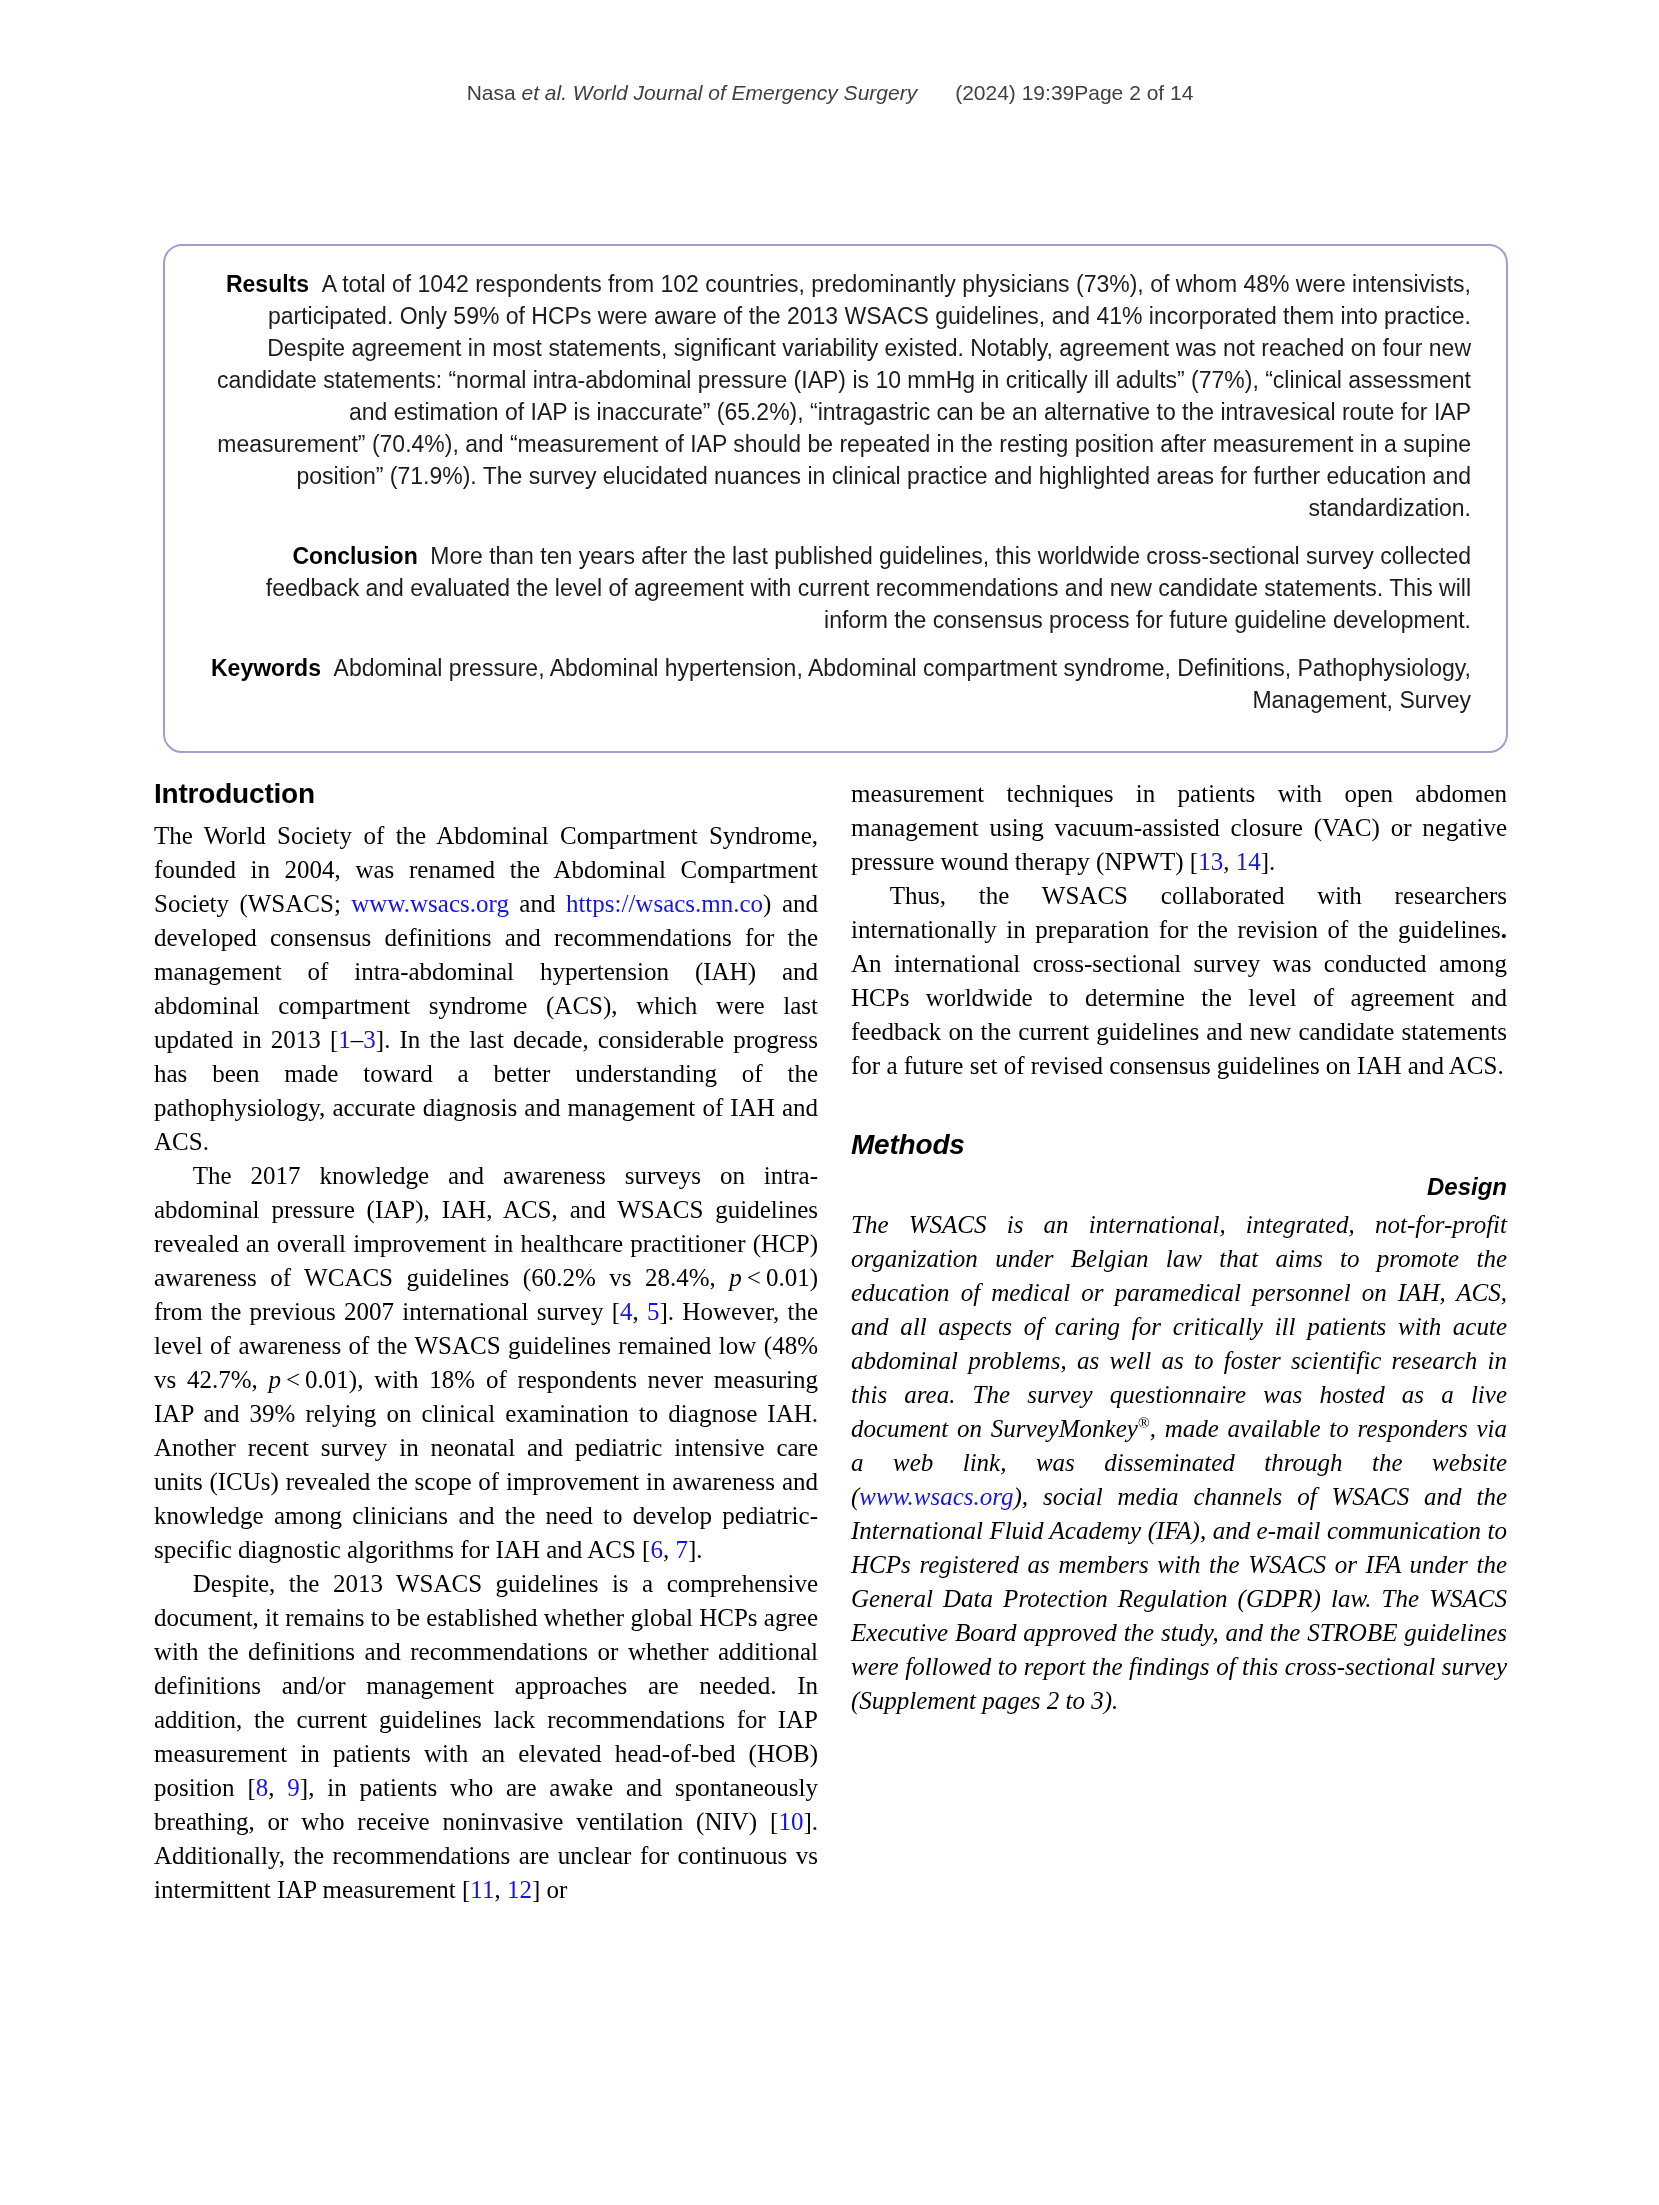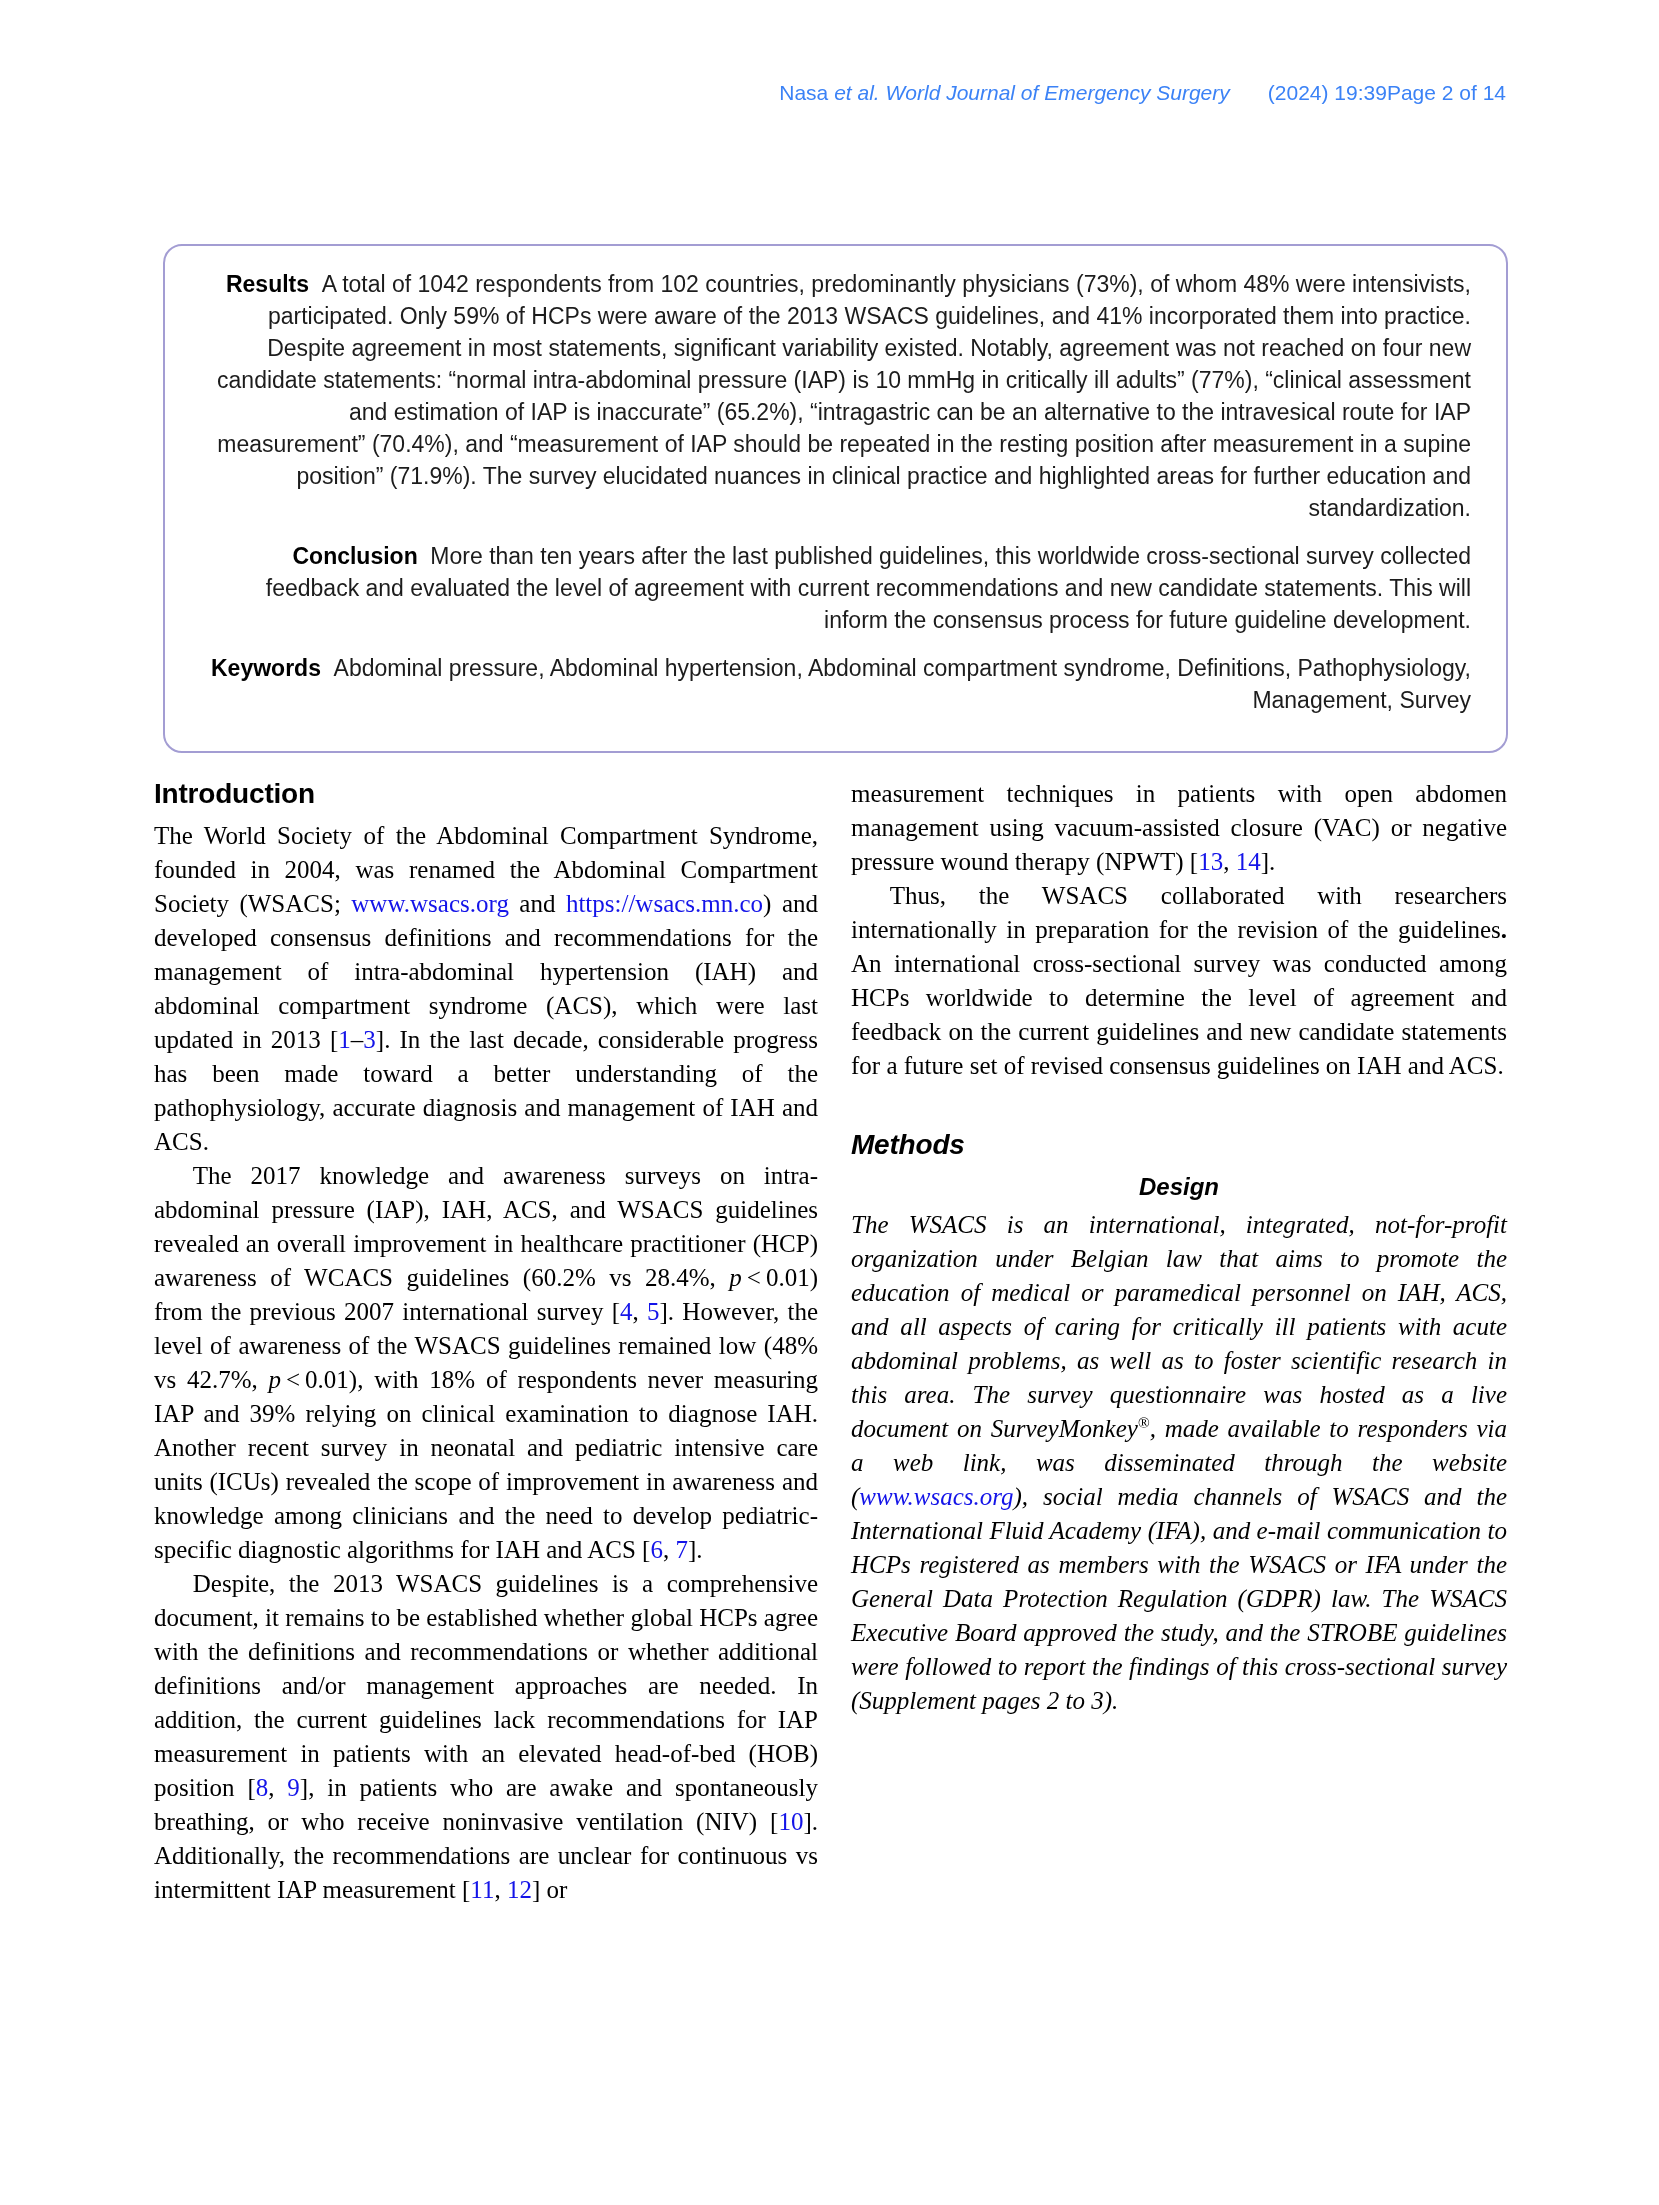--- a/index.html
+++ b/index.html
@@ -7,22 +7,22 @@
     --box-border:#a39dd3;
   }
   html,body{margin:0;padding:0;}
   body{
     width:1660px;height:2205px;background:#ffffff;overflow:hidden;position:relative;
     font-family:"Liberation Serif", serif;color:#000;
   }
   
   .page-header{
     position:absolute;left:154px;right:154px;top:81px;
-    display:flex;justify-content:flex-end;align-items:baseline;
-    font-family:"Liberation Sans", sans-serif;font-size:21px;color:#3b82f6;
+    display:flex;justify-content:center;align-items:baseline;
+    font-family:"Liberation Sans", sans-serif;font-size:21px;color:#404040;
   }
   .issue{margin-left:38px;}
   
   .abstract-box{
     position:absolute;left:163px;top:244px;width:1345px;box-sizing:border-box;
     border:2.5px solid var(--box-border);border-radius:19px;
     padding:22.4px 35px 25px 35px;
     font-family:"Liberation Sans", sans-serif;
     font-size:23px;line-height:32px;color:#1c1c1c;text-align:right;
   }
@@ -40,21 +40,21 @@
   .col.left{width:664px;}
   .col.right{width:656px;}
   .col p{margin:0;}
   .col section p + p{text-indent:1.55em;}
   h2{
     font-family:"Liberation Sans", sans-serif;font-weight:700;font-size:28px;
     letter-spacing:-0.2px;margin:0 0 8.3px 0;line-height:1.2;color:#000;text-align:left;
   }
   h3{
     font-family:"Liberation Sans", sans-serif;font-weight:700;font-size:24px;
-    margin:0 0 6.6px 0;line-height:1.25;color:#000;text-align:center;
+    margin:0 0 6.6px 0;line-height:1.25;color:#000;text-align:right;
   }
   section.methods{margin-top:45px;font-style:italic;}
   section.methods h2{margin-bottom:10px;}
   section.study{margin-top:38px;}
 </style>
 </head>
 <body>
 
 <div class="page">
 

